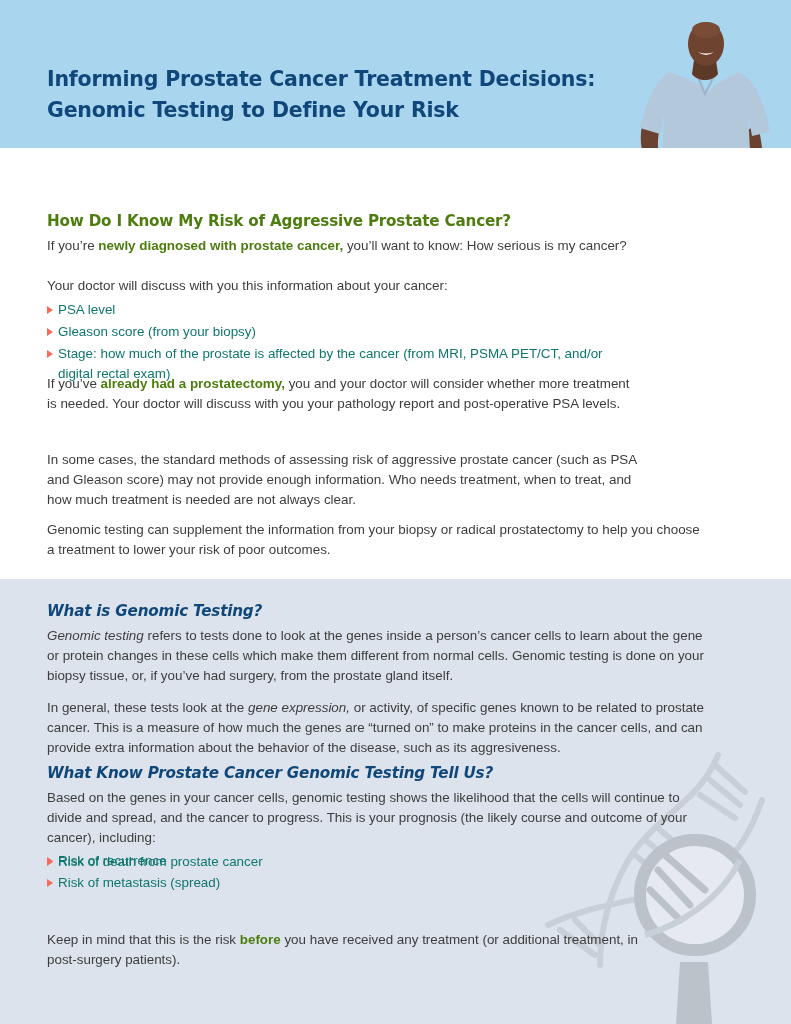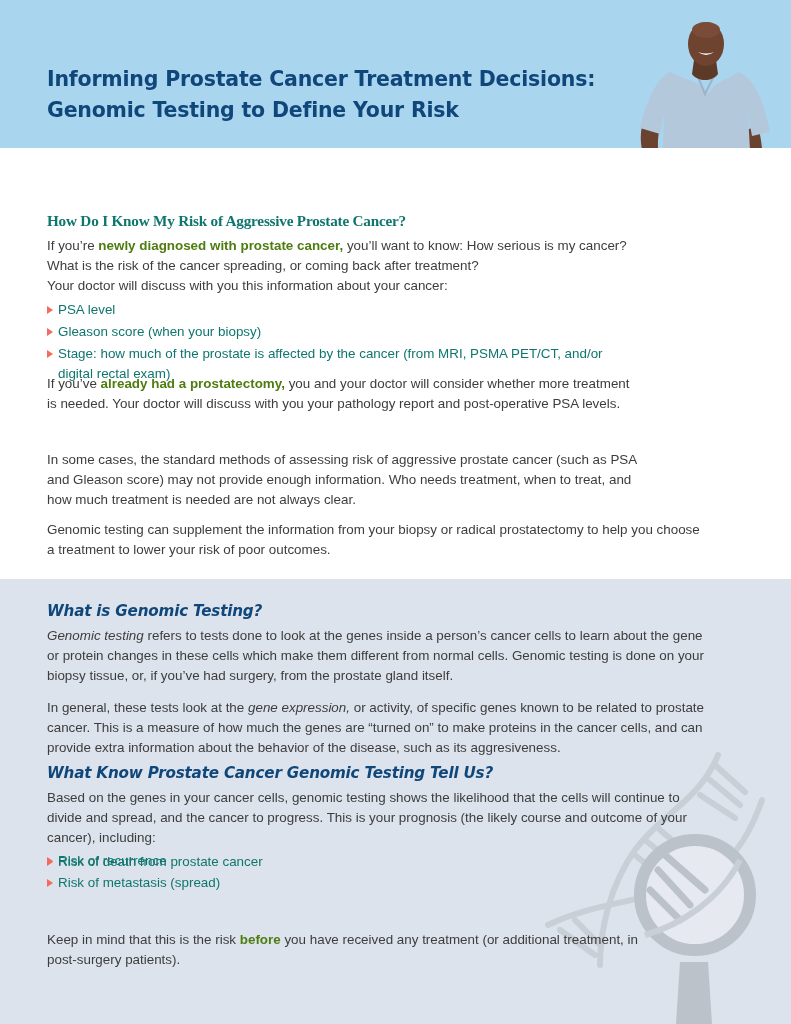--- a/index.html
+++ b/index.html
@@ -21,21 +21,21 @@
     position: absolute; left: 0; top: 186px; width: 791px; height: 393px; background: #ffffff;
   }
   .section-gray {
     position: absolute; left: 0; top: 579px; width: 791px; height: 445px; background: #dce3ec; overflow: hidden;
   }
 
   .h2 {
     position: absolute; left: 47px;
     font-family: "DejaVu Sans", sans-serif; font-weight: bold; font-size: 15.2px; letter-spacing: -0.2px;
   }
-  .h2.coral { color: #0f766e; font-family: Liberation Serif, serif; }
+  .h2.coral { color: #4d7c0f; }
   .h2.navy { color: #10477a; font-style: italic; }
 
   .p {
     position: absolute; left: 47px; width: 680px;
     font-size: 13.4px; line-height: 20px; color: #3d3d3d;
   }
   .p b { color: #4d7c0f; }
   .p i { font-style: italic; }
 
   .bullet { position: absolute; left: 47px; font-size: 13.4px; line-height: 20px; color: #0f766e; }
@@ -72,31 +72,31 @@
     <ellipse cx="30" cy="160" rx="9" ry="8" fill="#6b4230"></ellipse>
   </svg>
 </div>
 
 <div class="section-white"></div>
 
 <div class="h2 coral" style="top:212px;">How Do I Know My Risk of Aggressive Prostate Cancer?</div>
 
 <div class="p" style="top:236px;">
   <span>If you’re </span><b>newly diagnosed with prostate cancer,</b><span> you’ll want to know: How serious is my cancer?</span><br>
-  <span>What is the risk of the cancer spreading, or coming back after treatment?</span><br>
+  <br>
   <span>Your doctor will discuss with you this information about your cancer:</span>
 </div>
 
 <div class="bullet" style="top:300px;">
   <span class="tri"></span>
   <span class="txt">PSA level</span>
 </div>
 <div class="bullet" style="top:322px;">
   <span class="tri"></span>
-  <span class="txt">Gleason score (when your biopsy)</span>
+  <span class="txt">Gleason score (from your biopsy)</span>
 </div>
 <div class="bullet" style="top:344px;">
   <span class="tri"></span>
   <span class="txt" style="width:575px;">Stage: how much of the prostate is affected by the cancer (from MRI, PSMA PET/CT, and/or digital rectal exam)</span>
 </div>
 
 <div class="p" style="top:374px; width:595px;">
   <span>If you’ve </span><b>already had a prostatectomy,</b><span> you and your doctor will consider whether more treatment is needed. Your doctor will discuss with you your pathology report and post-operative PSA levels.</span>
 </div>
 

